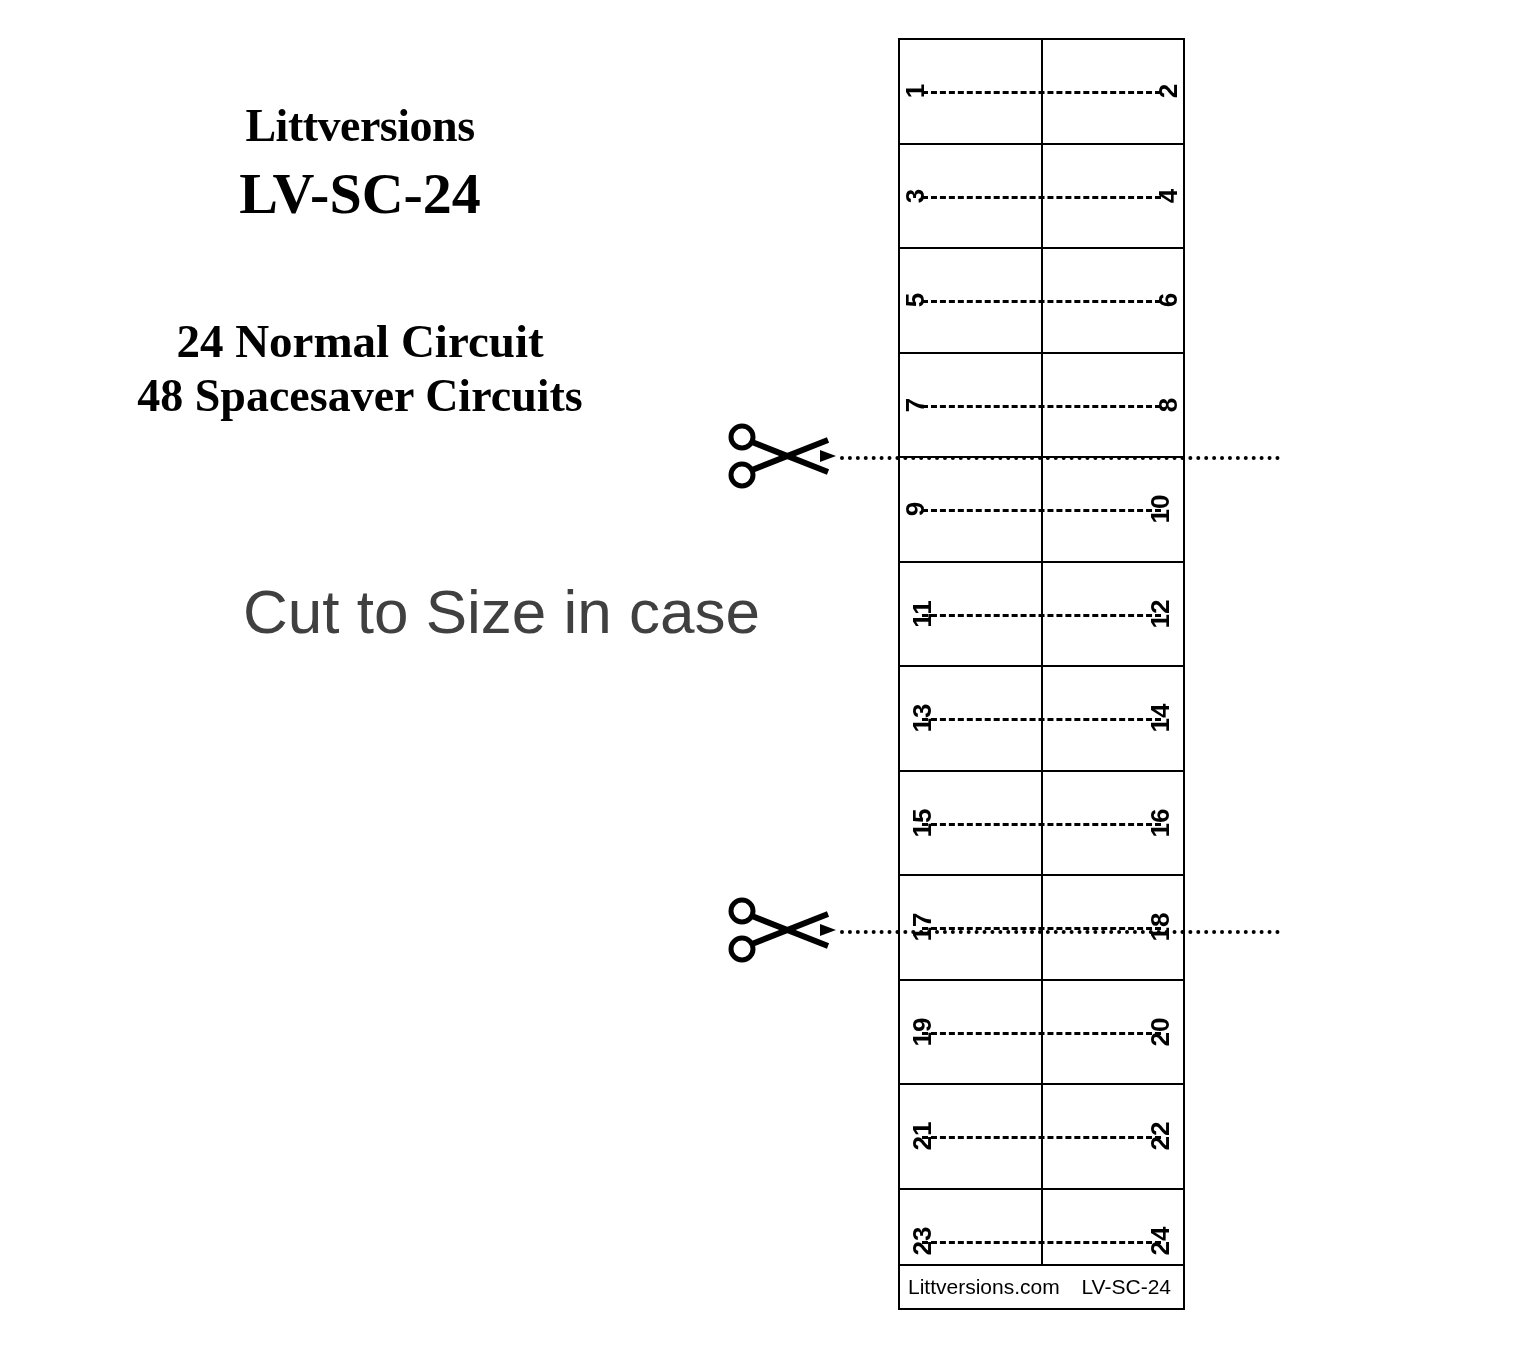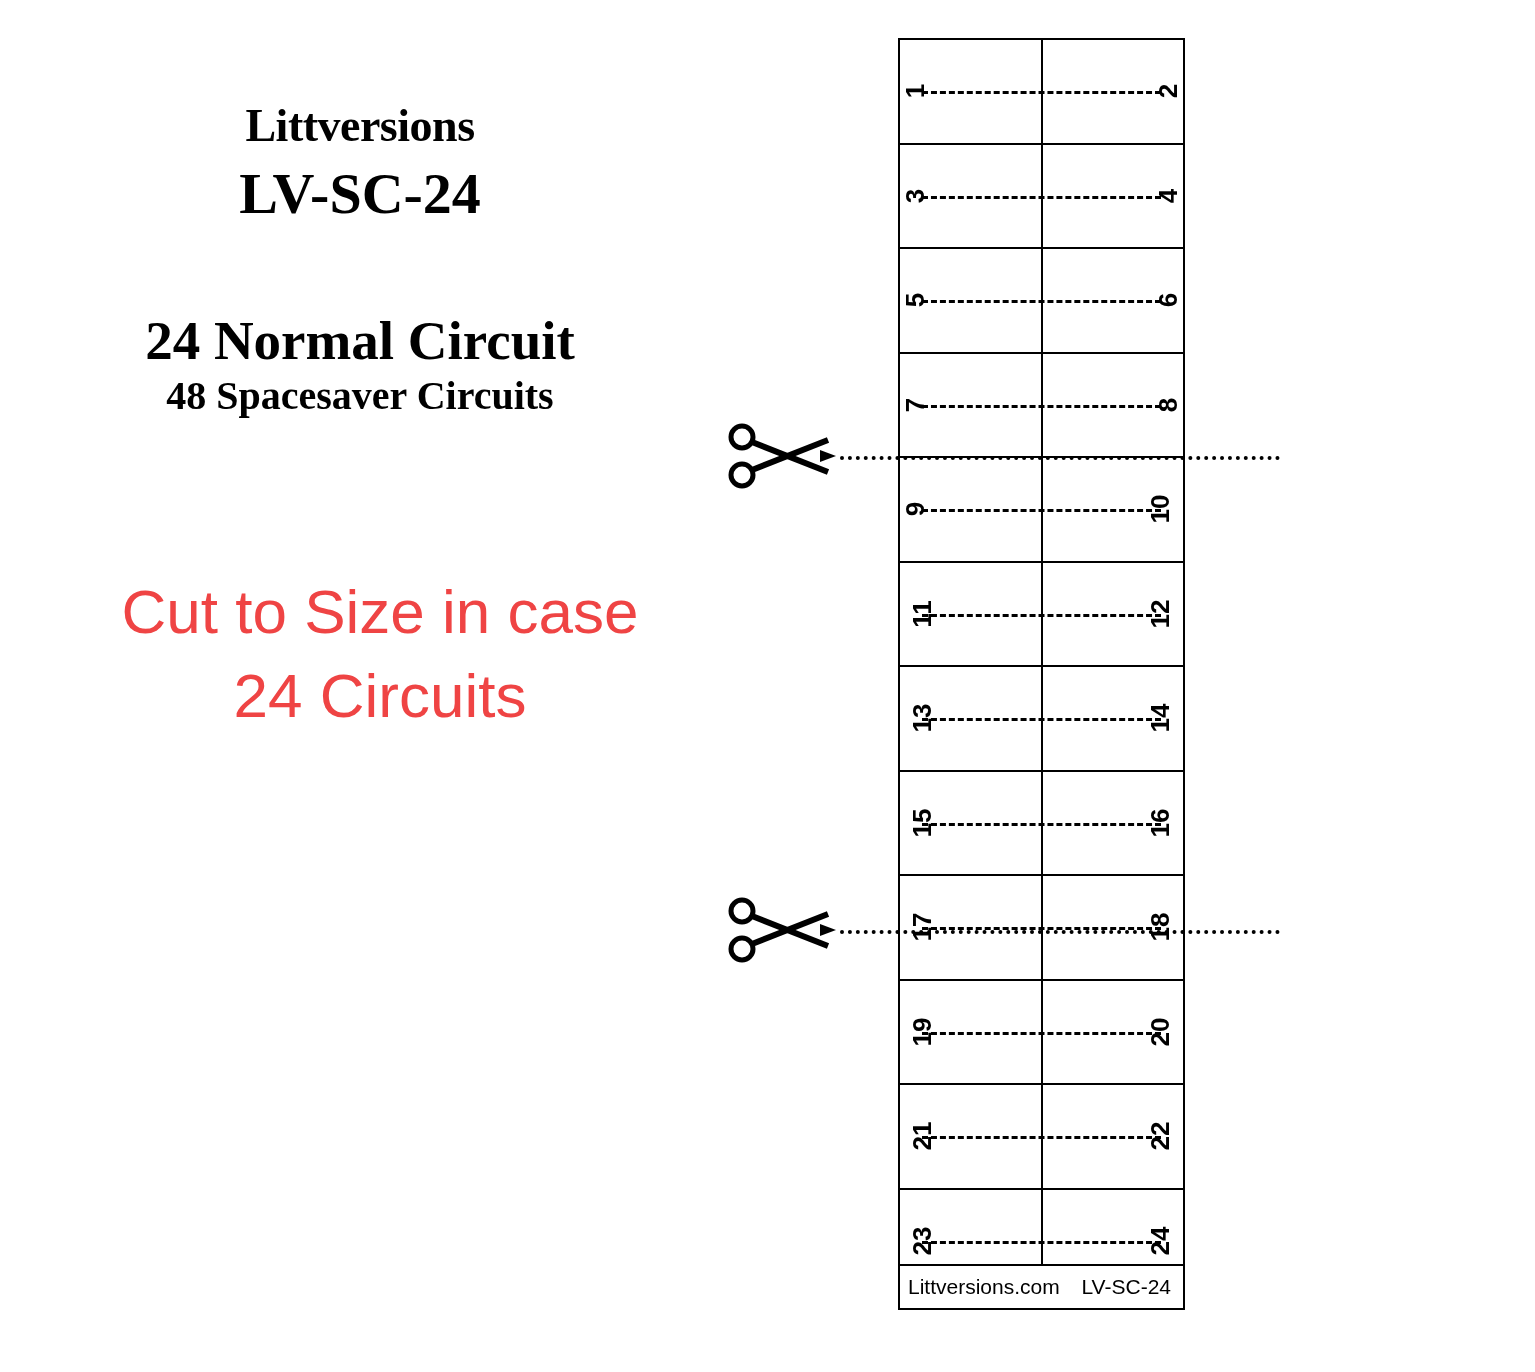--- a/index.html
+++ b/index.html
@@ -49,37 +49,37 @@
     position: absolute;
     left: 0;
     top: 312px;
     width: 720px;
     text-align: center;
     font-family: "Liberation Serif", serif;
     font-weight: bold;
     color: #000;
   }
   .spec-line-1 {
-    font-size: 55px;
+    font-size: 47px;
     line-height: 58px;
   }
   .spec-line-2 {
-    font-size: 40px;
+    font-size: 46px;
     line-height: 52px;
     text-align: center;
   }
 
   .instruction-block {
     position: absolute;
     left: 0;
     top: 570px;
     width: 760px;
-    text-align: center;
-    font-family: "Liberation Sans", sans-serif;
-    color: #ef4444;
+    text-align: right;
+    font-family: "Liberation Sans", sans-serif;
+    color: #404040;
     font-size: 62px;
     line-height: 84px;
   }
   .instruction-block div { white-space: nowrap; }
 
   
   #strip {
     position: absolute;
     left: 898px;
     top: 38px;
@@ -188,21 +188,20 @@
     <div class="brand-model">LV-SC-24</div>
   </div>
 
   <div class="spec-block">
     <div class="spec-line-1">24 Normal Circuit</div>
     <div class="spec-line-2">48 Spacesaver Circuits</div>
   </div>
 
   <div class="instruction-block">
     <div>Cut to Size in case</div>
-    <div>24 Circuits</div>
   </div>
 
 </div>
 
 <div id="strip">
   <div class="center-rule"></div>
 
   <div class="row">
     <span class="num left">1</span>
     <span class="dash"></span>

